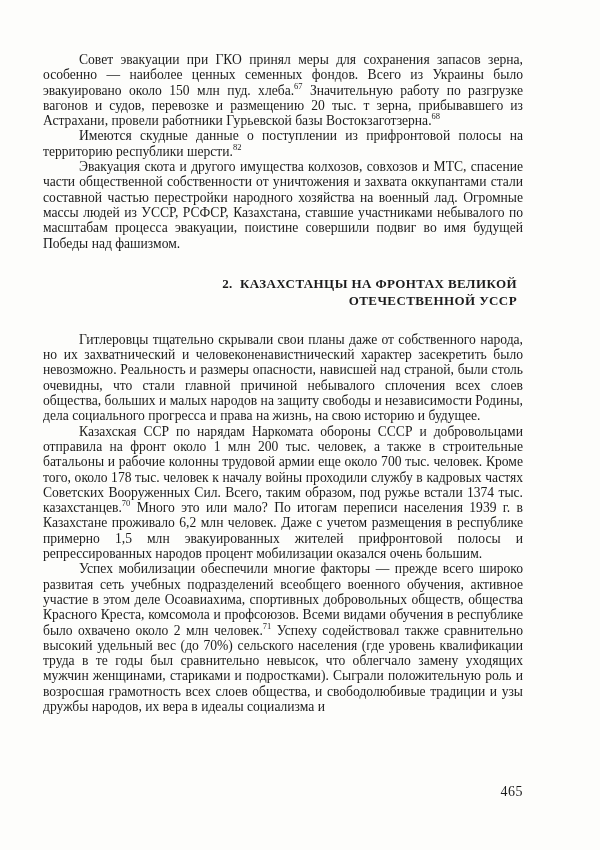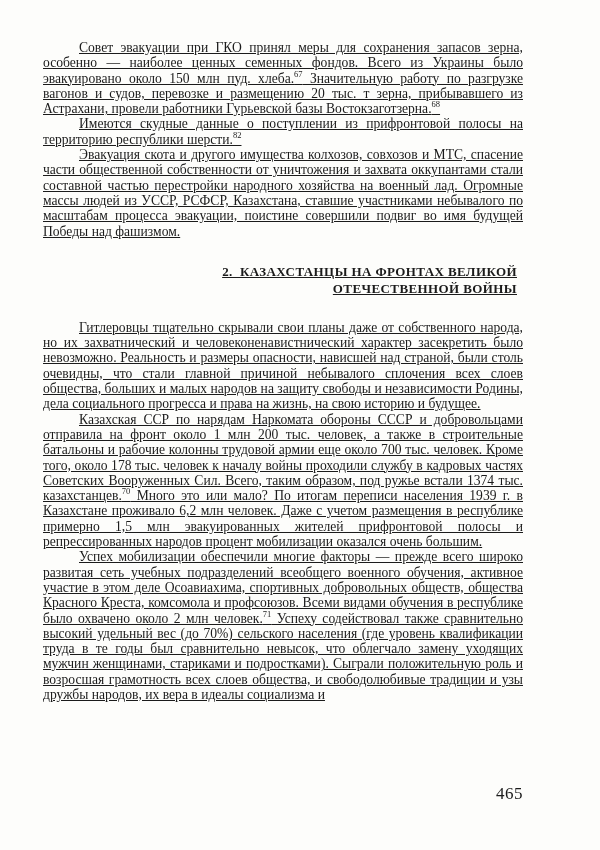--- a/index.html
+++ b/index.html
@@ -7,23 +7,22 @@
     position:relative;
     width:600px; height:850px;
     margin:0 auto;
     background:#fdfdfb;
     overflow:hidden;
     font-family:"Liberation Serif", serif;
     color:#1b1b1b;
   }
   .text-block {
     position:absolute;
-    left:43px; top:40px;
+    left:43px; top:52px;
     width:480px;
-    text-decoration:underline;
   }
   .body-para {
     margin:0;
     font-size:13.6px;
     line-height:15.3px;
     text-align:justify;
     text-indent:36px;
   }
   .section-heading {
     margin:24px 6px 22px 6px;
@@ -39,39 +38,39 @@
     line-height:0;
     vertical-align:super;
     letter-spacing:0;
   }
   .page-number {
     position:absolute;
     top:784px;
     left:43px;
     width:480px;
     text-align:right;
-    font-size:17px;
+    font-size:14px;
     letter-spacing:0.5px;
   }
 </style>
 </head>
 <body>
 
 <div class="page">
   <main class="text-block">
 
     <p class="body-para">Совет эвакуации при ГКО принял меры для сохранения запасов зерна, особенно — наиболее ценных семенных фондов. Всего из Украины было эвакуировано около 150 млн пуд. хлеба.<sup class="fn">67</sup> Значительную работу по разгрузке вагонов и судов, перевозке и размещению 20 тыс. т зерна, прибывавшего из Астрахани, провели работники Гурьевской базы Востокзаготзерна.<sup class="fn">68</sup></p>
 
     <p class="body-para">Имеются скудные данные о поступлении из прифронтовой полосы на территорию республики шерсти.<sup class="fn">82</sup></p>
 
     <p class="body-para">Эвакуация скота и другого имущества колхозов, совхозов и МТС, спасение части общественной собственности от уничтожения и захвата оккупантами стали составной частью перестройки народного хозяйства на военный лад. Огромные массы людей из УССР, РСФСР, Казахстана, ставшие участниками небывалого по масштабам процесса эвакуации, поистине совершили подвиг во имя будущей Победы над фашизмом.</p>
 
     <h1 class="section-heading">
       <span class="heading-line">2.&nbsp; КАЗАХСТАНЦЫ НА ФРОНТАХ ВЕЛИКОЙ</span>
-      <span class="heading-line">ОТЕЧЕСТВЕННОЙ ВОЙНЫ</span>
+      <span class="heading-line">ОТЕЧЕСТВЕННОЙ УССР</span>
     </h1>
 
     <p class="body-para">Гитлеровцы тщательно скрывали свои планы даже от собственного народа, но их захватнический и человеконенавистнический характер засекретить было невозможно. Реальность и размеры опасности, нависшей над страной, были столь очевидны, что стали главной причиной небывалого сплочения всех слоев общества, больших и малых народов на защиту свободы и независимости Родины, дела социального прогресса и права на жизнь, на свою историю и будущее.</p>
 
     <p class="body-para">Казахская ССР по нарядам Наркомата обороны СССР и добровольцами отправила на фронт около 1 млн 200 тыс. человек, а также в строительные батальоны и рабочие колонны трудовой армии еще около 700 тыс. человек. Кроме того, около 178 тыс. человек к началу войны проходили службу в кадровых частях Советских Вооруженных Сил. Всего, таким образом, под ружье встали 1374 тыс. казахстанцев.<sup class="fn">70</sup> Много это или мало? По итогам переписи населения 1939 г. в Казахстане проживало 6,2 млн человек. Даже с учетом размещения в республике примерно 1,5 млн эвакуированных жителей прифронтовой полосы и репрессированных народов процент мобилизации оказался очень большим.</p>
 
     <p class="body-para">Успех мобилизации обеспечили многие факторы — прежде всего широко развитая сеть учебных подразделений всеобщего военного обучения, активное участие в этом деле Осоавиахима, спортивных добровольных обществ, общества Красного Креста, комсомола и профсоюзов. Всеми видами обучения в республике было охвачено около 2 млн человек.<sup class="fn">71</sup> Успеху содействовал также сравнительно высокий удельный вес (до 70%) сельского населения (где уровень квалификации труда в те годы был сравнительно невысок, что облегчало замену уходящих мужчин женщинами, стариками и подростками). Сыграли положительную роль и возросшая грамотность всех слоев общества, и свободолюбивые традиции и узы дружбы народов, их вера в идеалы социализма и</p>
 
   </main>
 

